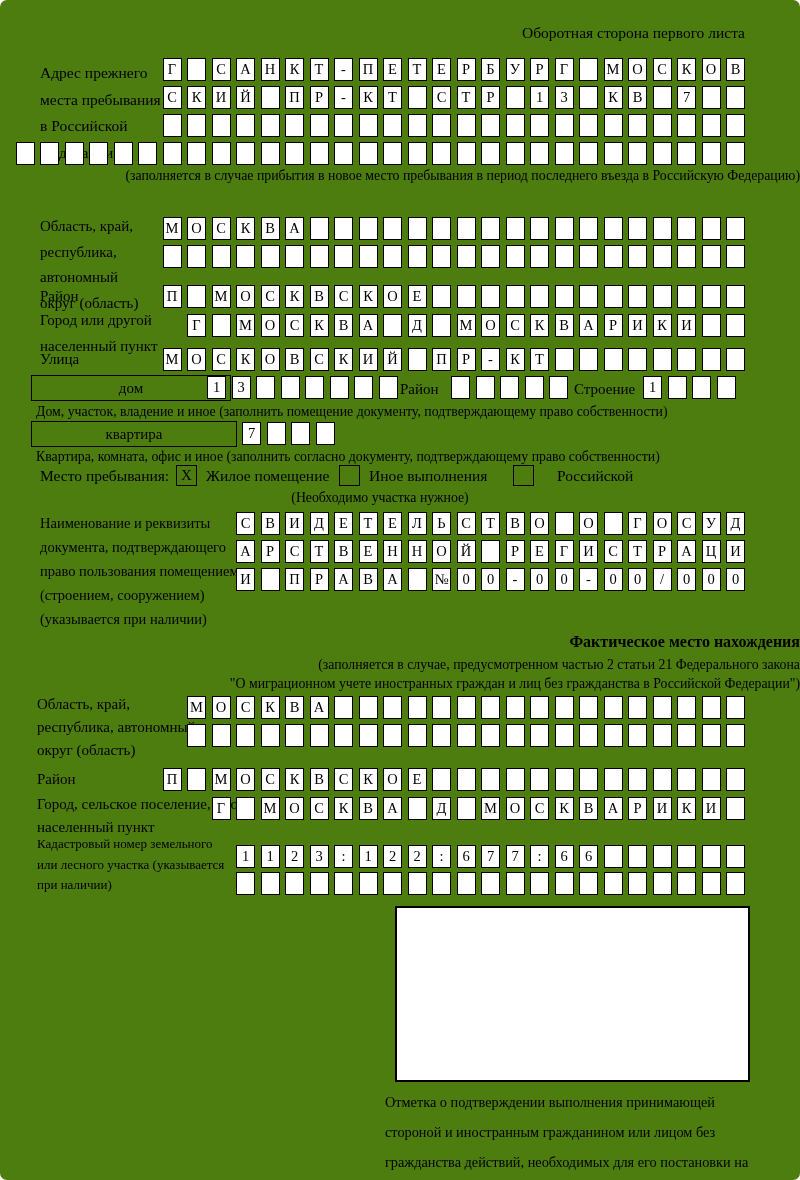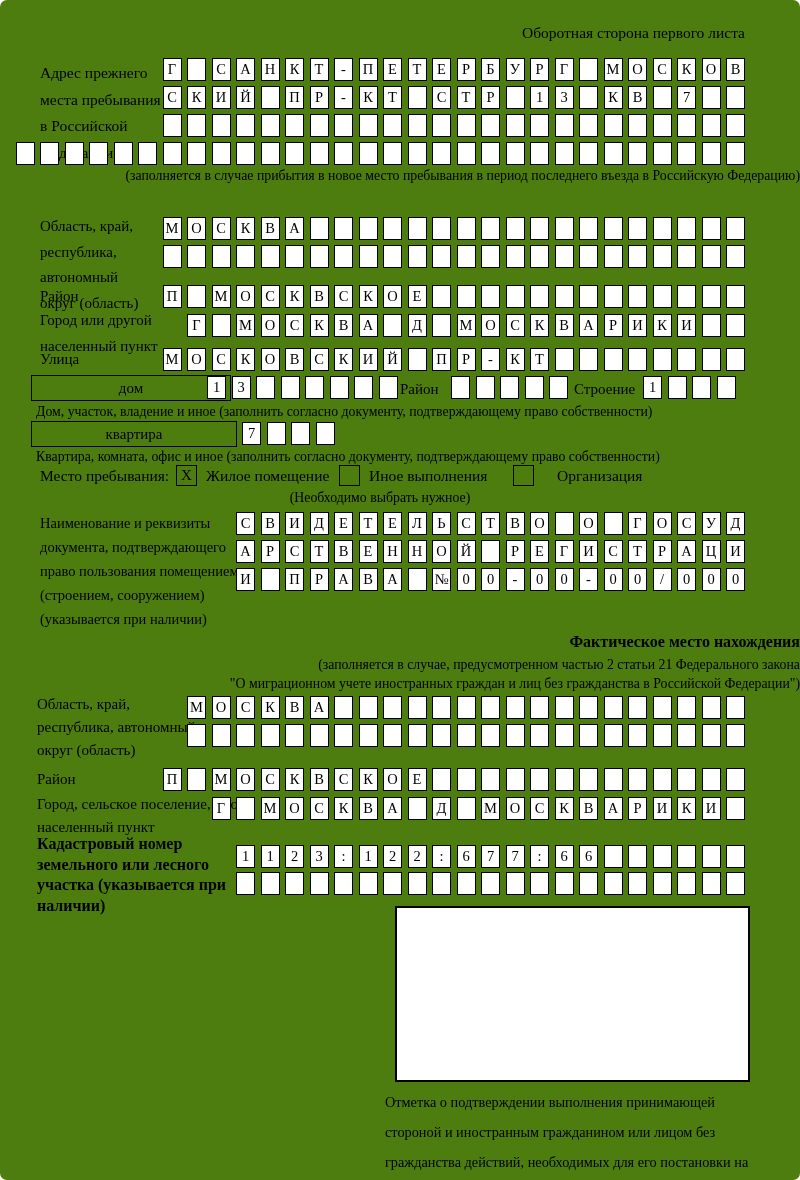--- a/index.html
+++ b/index.html
@@ -297,39 +297,39 @@
       <span class="cell"></span>
       <span class="cell"></span>
     </div>
   <div class="abs lbl" style="left:574px;top:377px;">Строение</div>
   <div class="cellrow" style="left:643px;right:auto;top:376px;">
       <span class="cell">1</span>
       <span class="cell"></span>
       <span class="cell"></span>
       <span class="cell"></span>
     </div>
-  <div class="abs note" style="left:36px;top:404px;">Дом, участок, владение и иное (заполнить согласно документу, подтверждающему право собственности)</div>
+  <div class="abs note" style="left:36px;top:404px;">Дом, участок, владение и иное (заполнить помещение документу, подтверждающему право собственности)</div>
 
   <div class="widebox" style="left:31px;top:421px;width:206px;">квартира</div>
   <div class="cellrow" style="left:242px;right:auto;top:422px;">
       <span class="cell">7</span>
       <span class="cell"></span>
       <span class="cell"></span>
       <span class="cell"></span>
     </div>
   <div class="abs note" style="left:36px;top:449px;">Квартира, комната, офис и иное (заполнить согласно документу, подтверждающему право собственности)</div>
 
   <div class="abs" style="left:40px;top:467px;font-size:15.5px;">Место пребывания:</div>
   <div class="chk" style="left:176px;top:465px;">X</div>
   <div class="abs" style="left:206px;top:467px;font-size:15.5px;">Жилое помещение</div>
   <div class="chk" style="left:339px;top:465px;"></div>
   <div class="abs" style="left:369px;top:467px;font-size:15.5px;">Иное выполнения</div>
   <div class="chk" style="left:513px;top:465px;"></div>
-  <div class="abs" style="left:557px;top:467px;font-size:15.5px;">Организация</div>
-  <div class="abs note" style="left:160px;top:490px;width:440px;text-align:center;">(Необходимо выбрать нужное)</div>
+  <div class="abs" style="left:557px;top:467px;font-size:15.5px;">Российской</div>
+  <div class="abs note" style="left:160px;top:490px;width:440px;text-align:center;">(Необходимо участка нужное)</div>
 
   <div class="abs" style="left:40px;top:511px;width:205px;font-size:14.5px;line-height:24px;">Наименование и реквизиты документа, подтверждающего право пользования помещением (строением, сооружением) (указывается при наличии)</div>
   <div class="cellrow" style="top:512px;">
       <span class="cell">С</span>
       <span class="cell">В</span>
       <span class="cell">И</span>
       <span class="cell">Д</span>
       <span class="cell">Е</span>
       <span class="cell">Т</span>
       <span class="cell">Е</span>
@@ -498,21 +498,21 @@
       <span class="cell">К</span>
       <span class="cell">В</span>
       <span class="cell">А</span>
       <span class="cell">Р</span>
       <span class="cell">И</span>
       <span class="cell">К</span>
       <span class="cell">И</span>
       <span class="cell"></span>
     </div>
 
-  <div class="abs" style="left:37px;top:834px;width:190px;font-size:16px;line-height:20.6px;font-weight:bold;">Кадастровый номер земельного или лесного участка (указывается при наличии)</div>
+  <div class="abs" style="left:37px;top:834px;width:190px;font-size:13px;line-height:20.6px;">Кадастровый номер земельного или лесного участка (указывается при наличии)</div>
   <div class="cellrow" style="top:845px;">
       <span class="cell">1</span>
       <span class="cell">1</span>
       <span class="cell">2</span>
       <span class="cell">3</span>
       <span class="cell">:</span>
       <span class="cell">1</span>
       <span class="cell">2</span>
       <span class="cell">2</span>
       <span class="cell">:</span>

